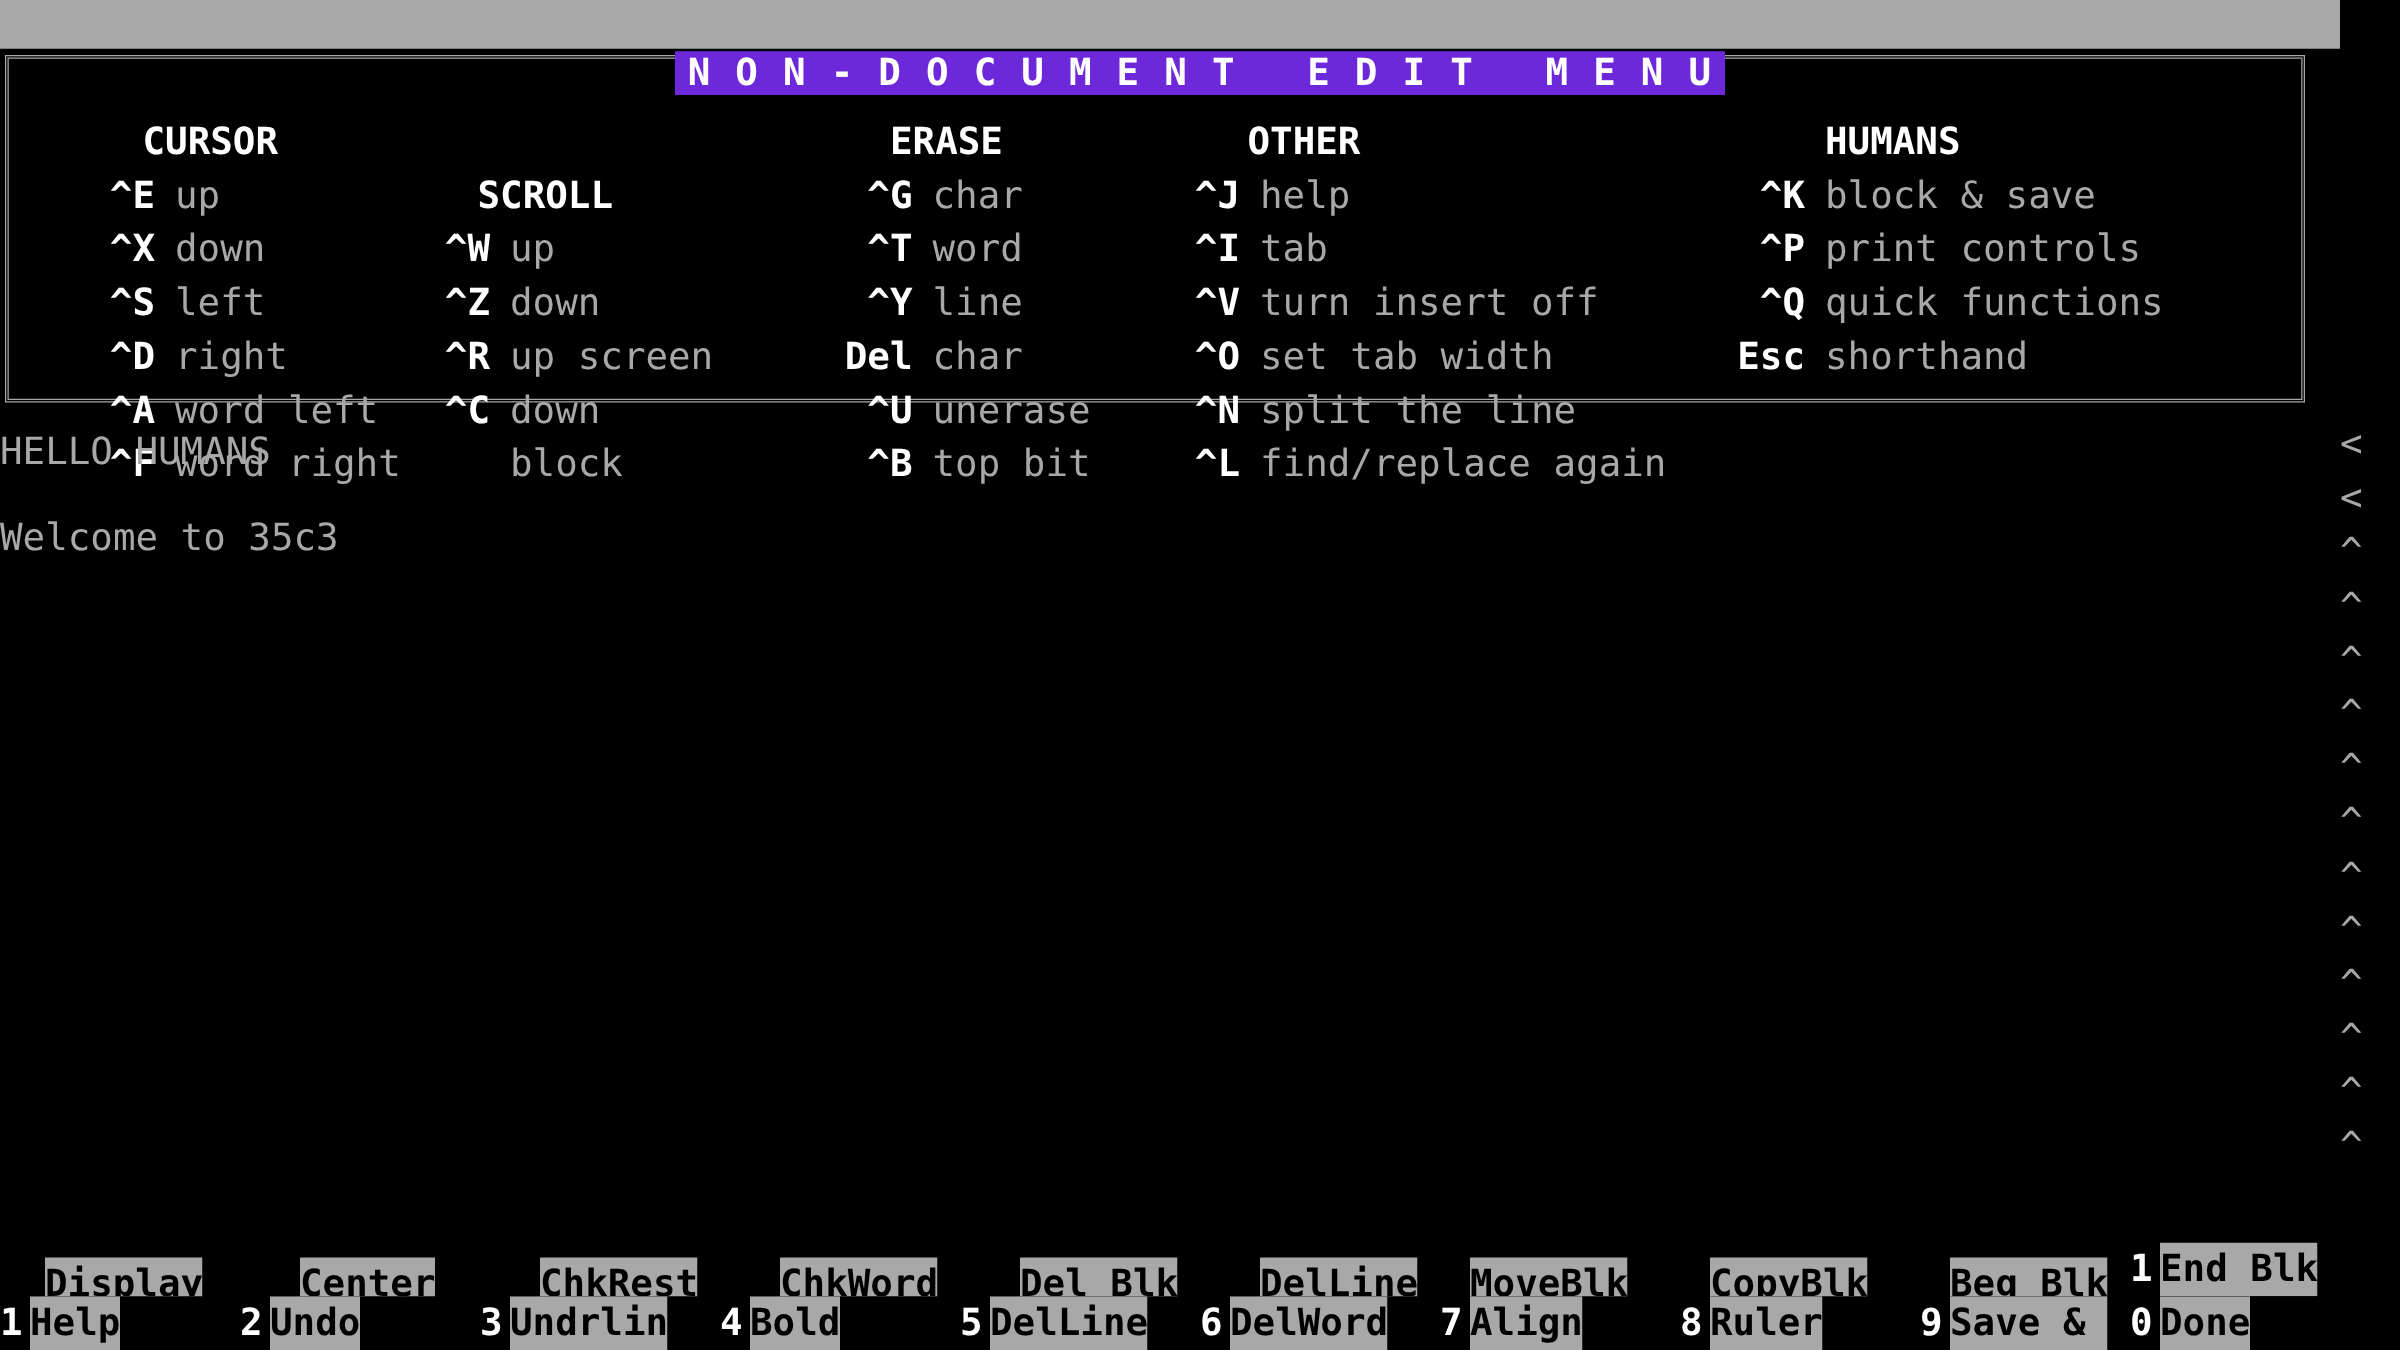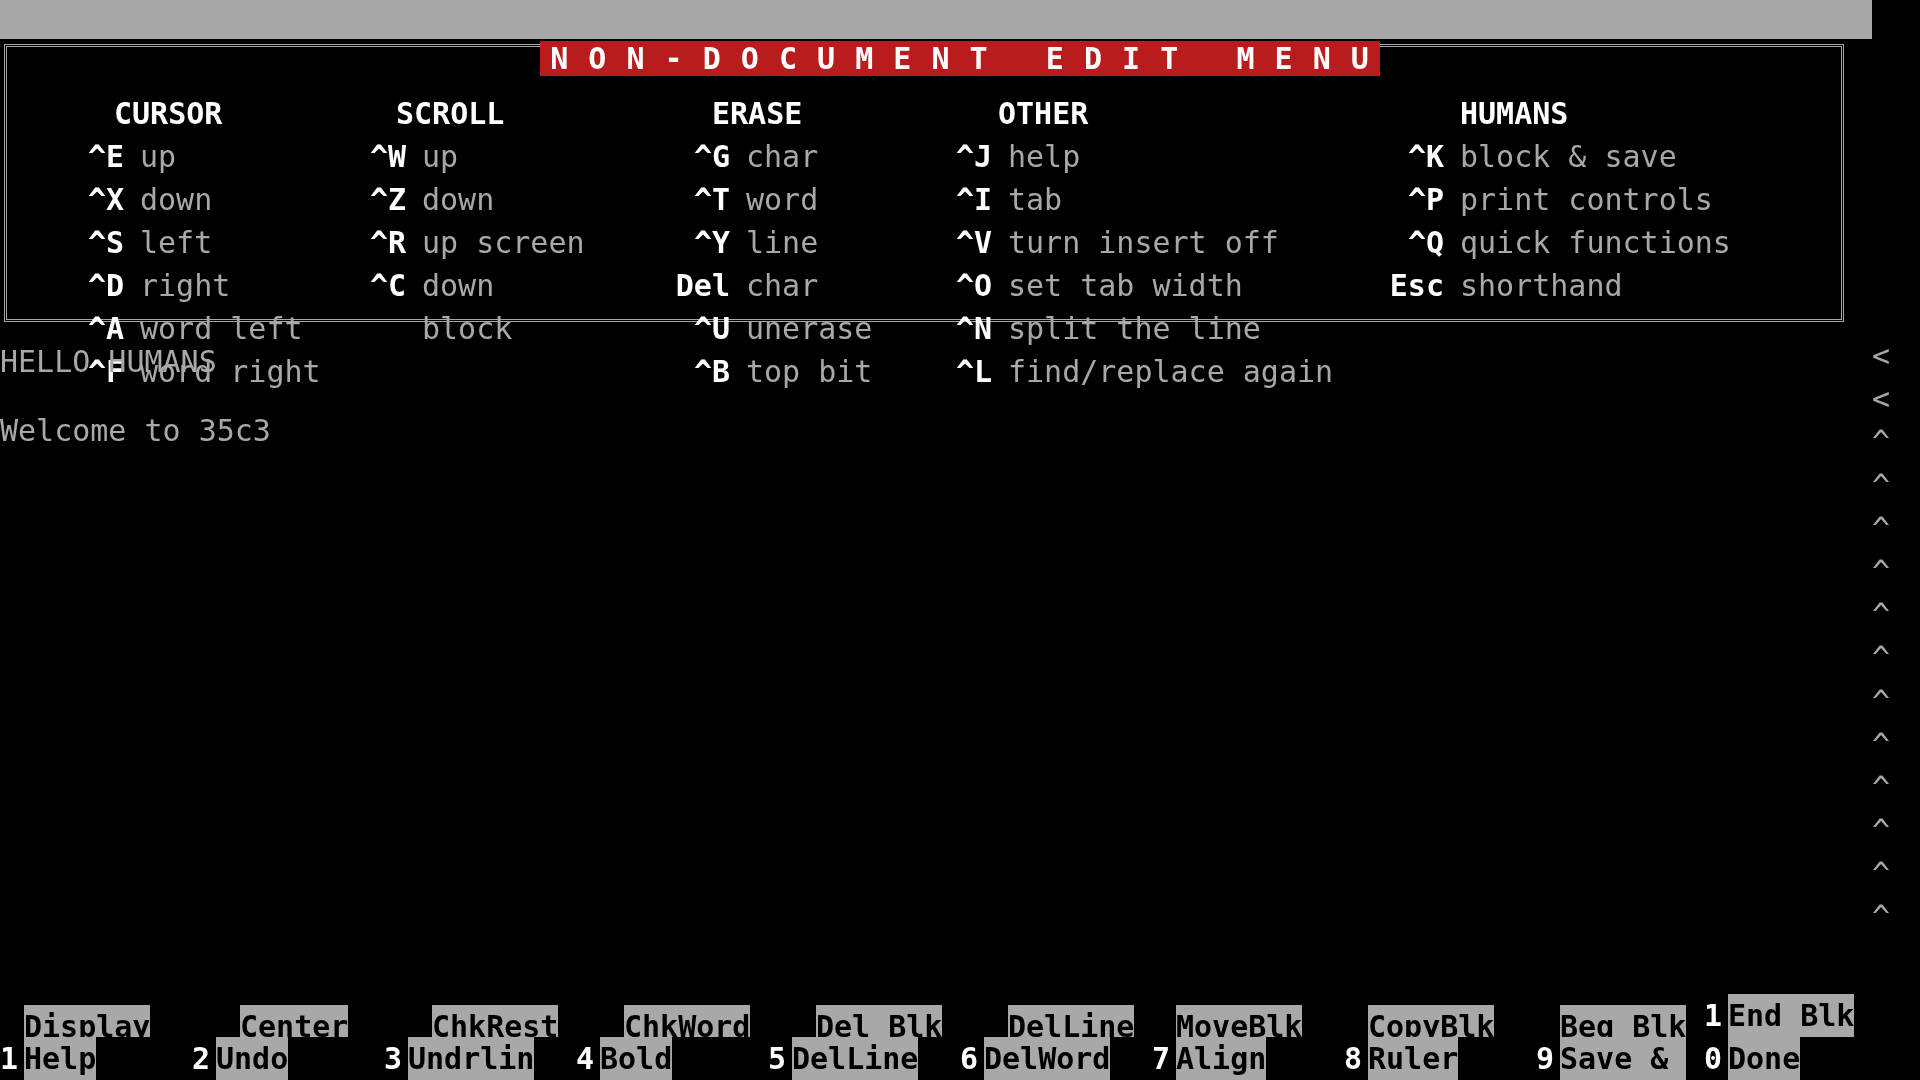--- a/index.html
+++ b/index.html
@@ -61,21 +61,21 @@
     width: 1920px;
     text-align: center;
     color: #ffffff;
     font-weight: bold;
     font-size: 30px;
     line-height: 30px;
     white-space: pre;
     letter-spacing: 1px;
   }
   .menu-title-mask {
-    background: #b91c1c;
+    background: #6d28d9;
     padding: 0 10px;
     text-align: right;
   }
 
   
   .menu-grid {
     position: absolute;
     left: 0;
     top: 92px;
     width: 1524px;
@@ -203,21 +203,21 @@
     <div class="mcol" style="left:52px;">
       <div class="mhead" style="padding-left:62px;">CURSOR</div>
       <div class="mrow"><span class="mkey" style="width:72px">^E</span><span class="mdesc" style="padding-left:16px">up</span></div>
       <div class="mrow"><span class="mkey" style="width:72px">^X</span><span class="mdesc" style="padding-left:16px">down</span></div>
       <div class="mrow"><span class="mkey" style="width:72px">^S</span><span class="mdesc" style="padding-left:16px">left</span></div>
       <div class="mrow"><span class="mkey" style="width:72px">^D</span><span class="mdesc" style="padding-left:16px">right</span></div>
       <div class="mrow"><span class="mkey" style="width:72px">^A</span><span class="mdesc" style="padding-left:16px">word left</span></div>
       <div class="mrow"><span class="mkey" style="width:72px">^F</span><span class="mdesc" style="padding-left:16px">word right</span></div>
     </div>
 
-    <div class="mcol" style="left:334px;">
+    <div class="mcol" style="left:320px;margin-top:43px;">
       <div class="mhead" style="padding-left:62px;">SCROLL</div>
       <div class="mrow"><span class="mkey" style="width:72px">^W</span><span class="mdesc" style="padding-left:16px">up</span></div>
       <div class="mrow"><span class="mkey" style="width:72px">^Z</span><span class="mdesc" style="padding-left:16px">down</span></div>
       <div class="mrow"><span class="mkey" style="width:72px">^R</span><span class="mdesc" style="padding-left:16px">up screen</span></div>
       <div class="mrow"><span class="mkey" style="width:72px">^C</span><span class="mdesc" style="padding-left:16px">down</span></div>
       <div class="mrow"><span class="mkey" style="width:72px"></span><span class="mdesc" style="padding-left:16px">block</span></div>
       <div class="mrow"><span class="mkey" style="width:72px"></span><span class="mdesc" style="padding-left:16px"></span></div>
     </div>
 
     <div class="mcol" style="left:650px;">
@@ -271,21 +271,21 @@
     <div class="flag">^</div>
     <div class="flag">^</div>
     <div class="flag">^</div>
     <div class="flag">^</div>
     <div class="flag">^</div>
   </div>
 
   <div class="keybar">
 
     <div class="keyrow top">
-      <span class="kcell" style="left:0px;"><span class="knum"></span><span class="klabel">Display</span></span>
+      <span class="kcell" style="left:12px;"><span class="knum"></span><span class="klabel">Display</span></span>
       <span class="kcell" style="left:216px;"><span class="knum"></span><span class="klabel">Center</span></span>
       <span class="kcell" style="left:408px;"><span class="knum"></span><span class="klabel">ChkRest</span></span>
       <span class="kcell" style="left:600px;"><span class="knum"></span><span class="klabel">ChkWord</span></span>
       <span class="kcell" style="left:792px;"><span class="knum"></span><span class="klabel">Del Blk</span></span>
       <span class="kcell" style="left:984px;"><span class="knum"></span><span class="klabel">DelLine</span></span>
       <span class="kcell" style="left:1152px;"><span class="knum"></span><span class="klabel">MoveBlk</span></span>
       <span class="kcell" style="left:1344px;"><span class="knum"></span><span class="klabel">CopyBlk</span></span>
       <span class="kcell" style="left:1536px;"><span class="knum"></span><span class="klabel">Beg Blk</span></span>
       <span class="kcell" style="left:1704px;"><span class="knum">1</span><span class="klabel">End Blk</span></span>
     </div>

